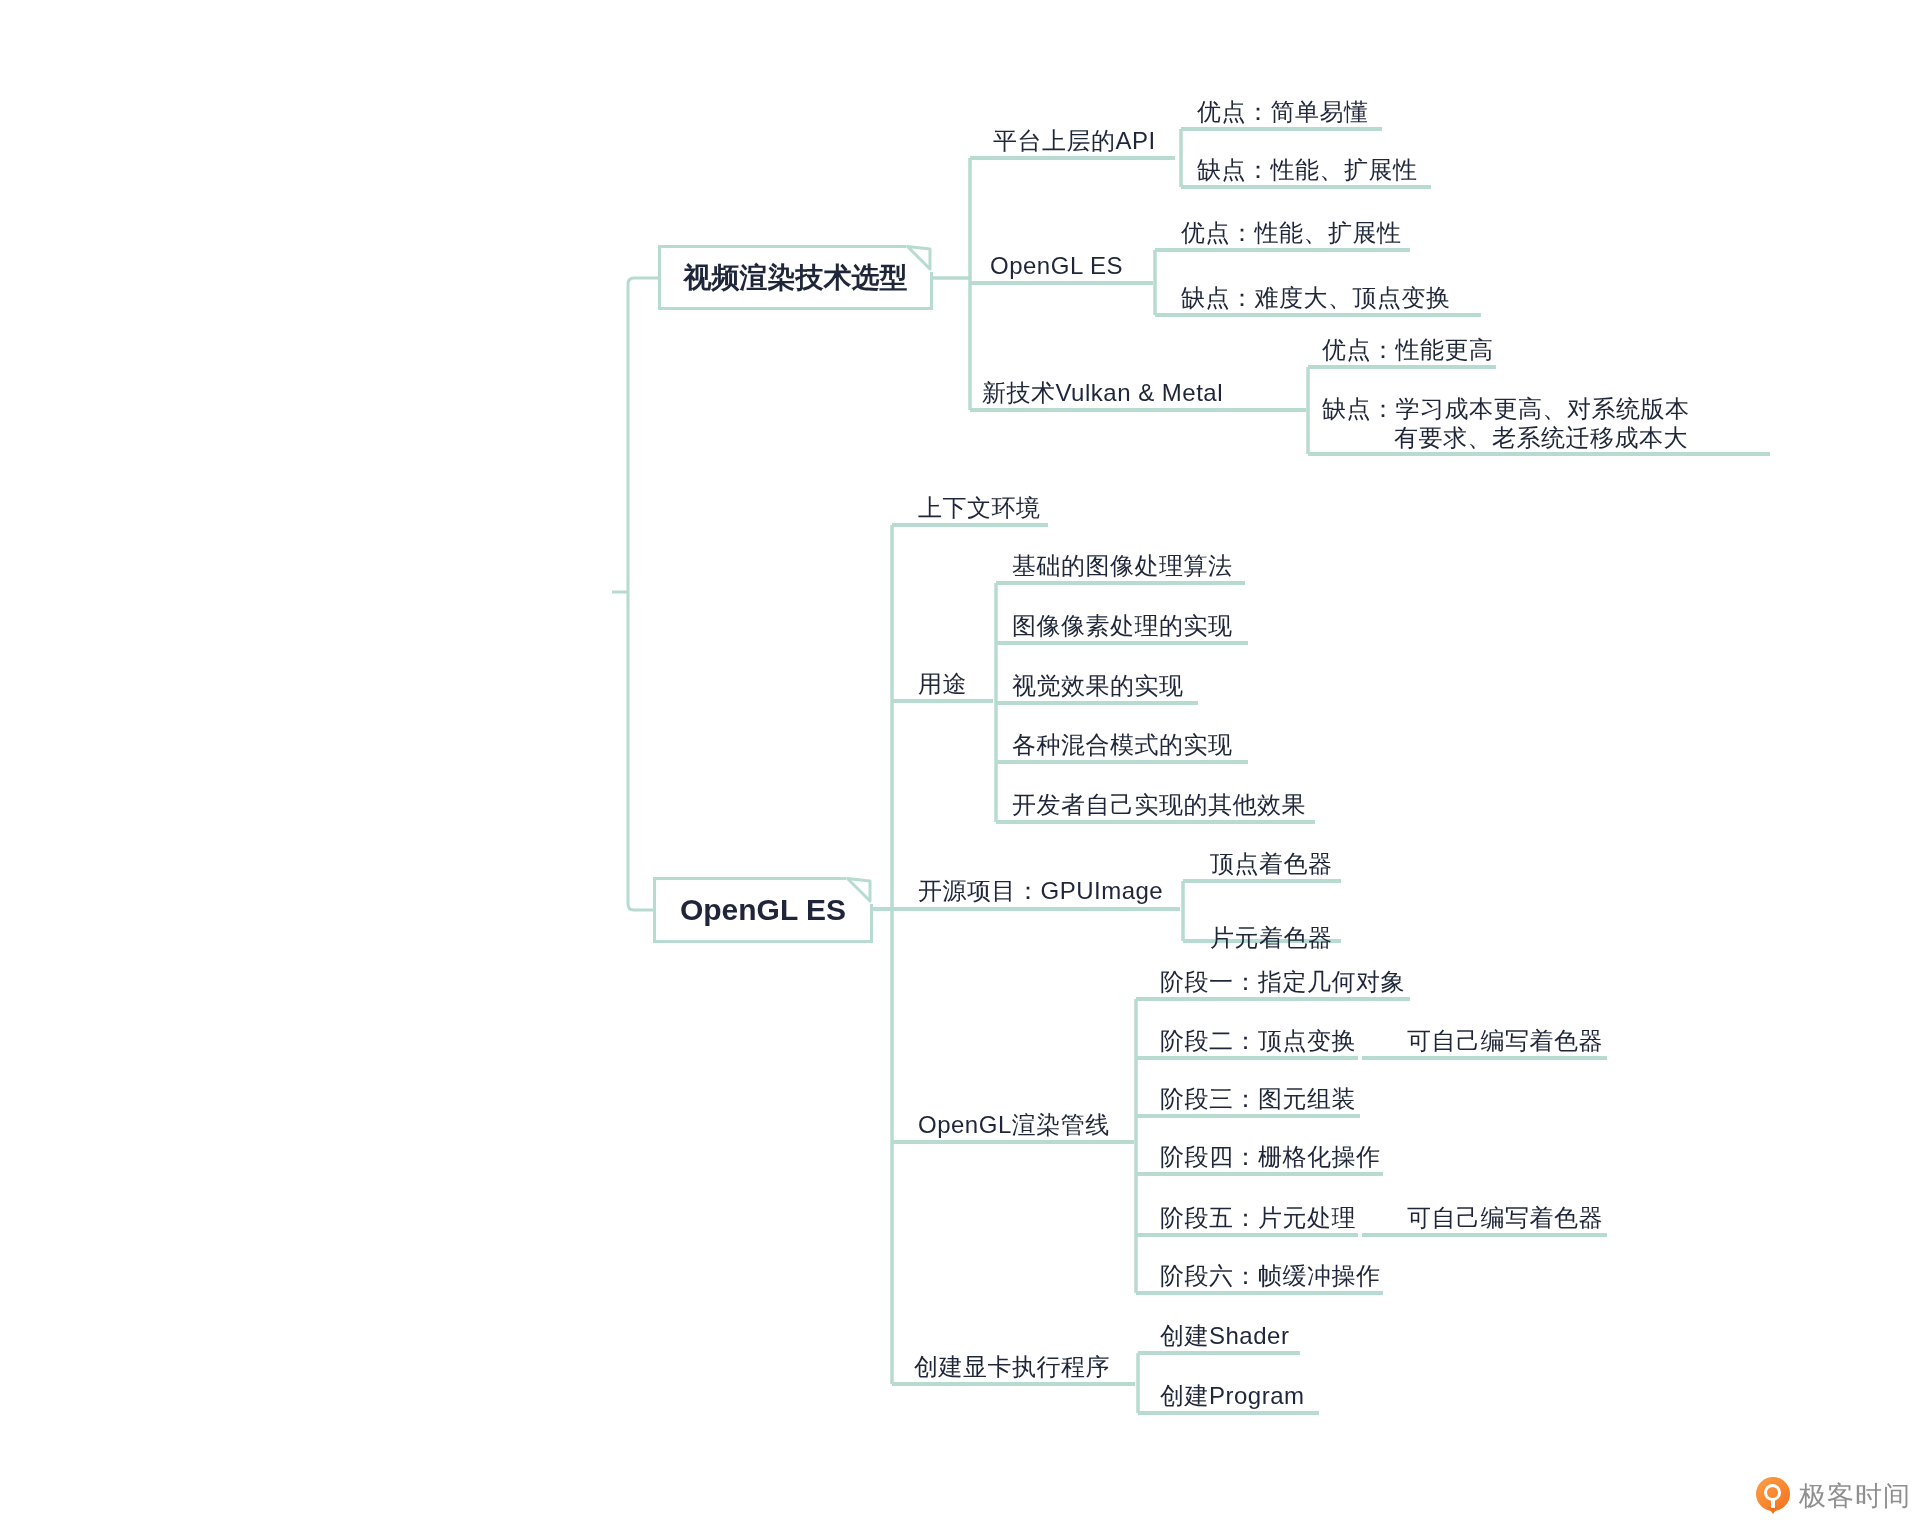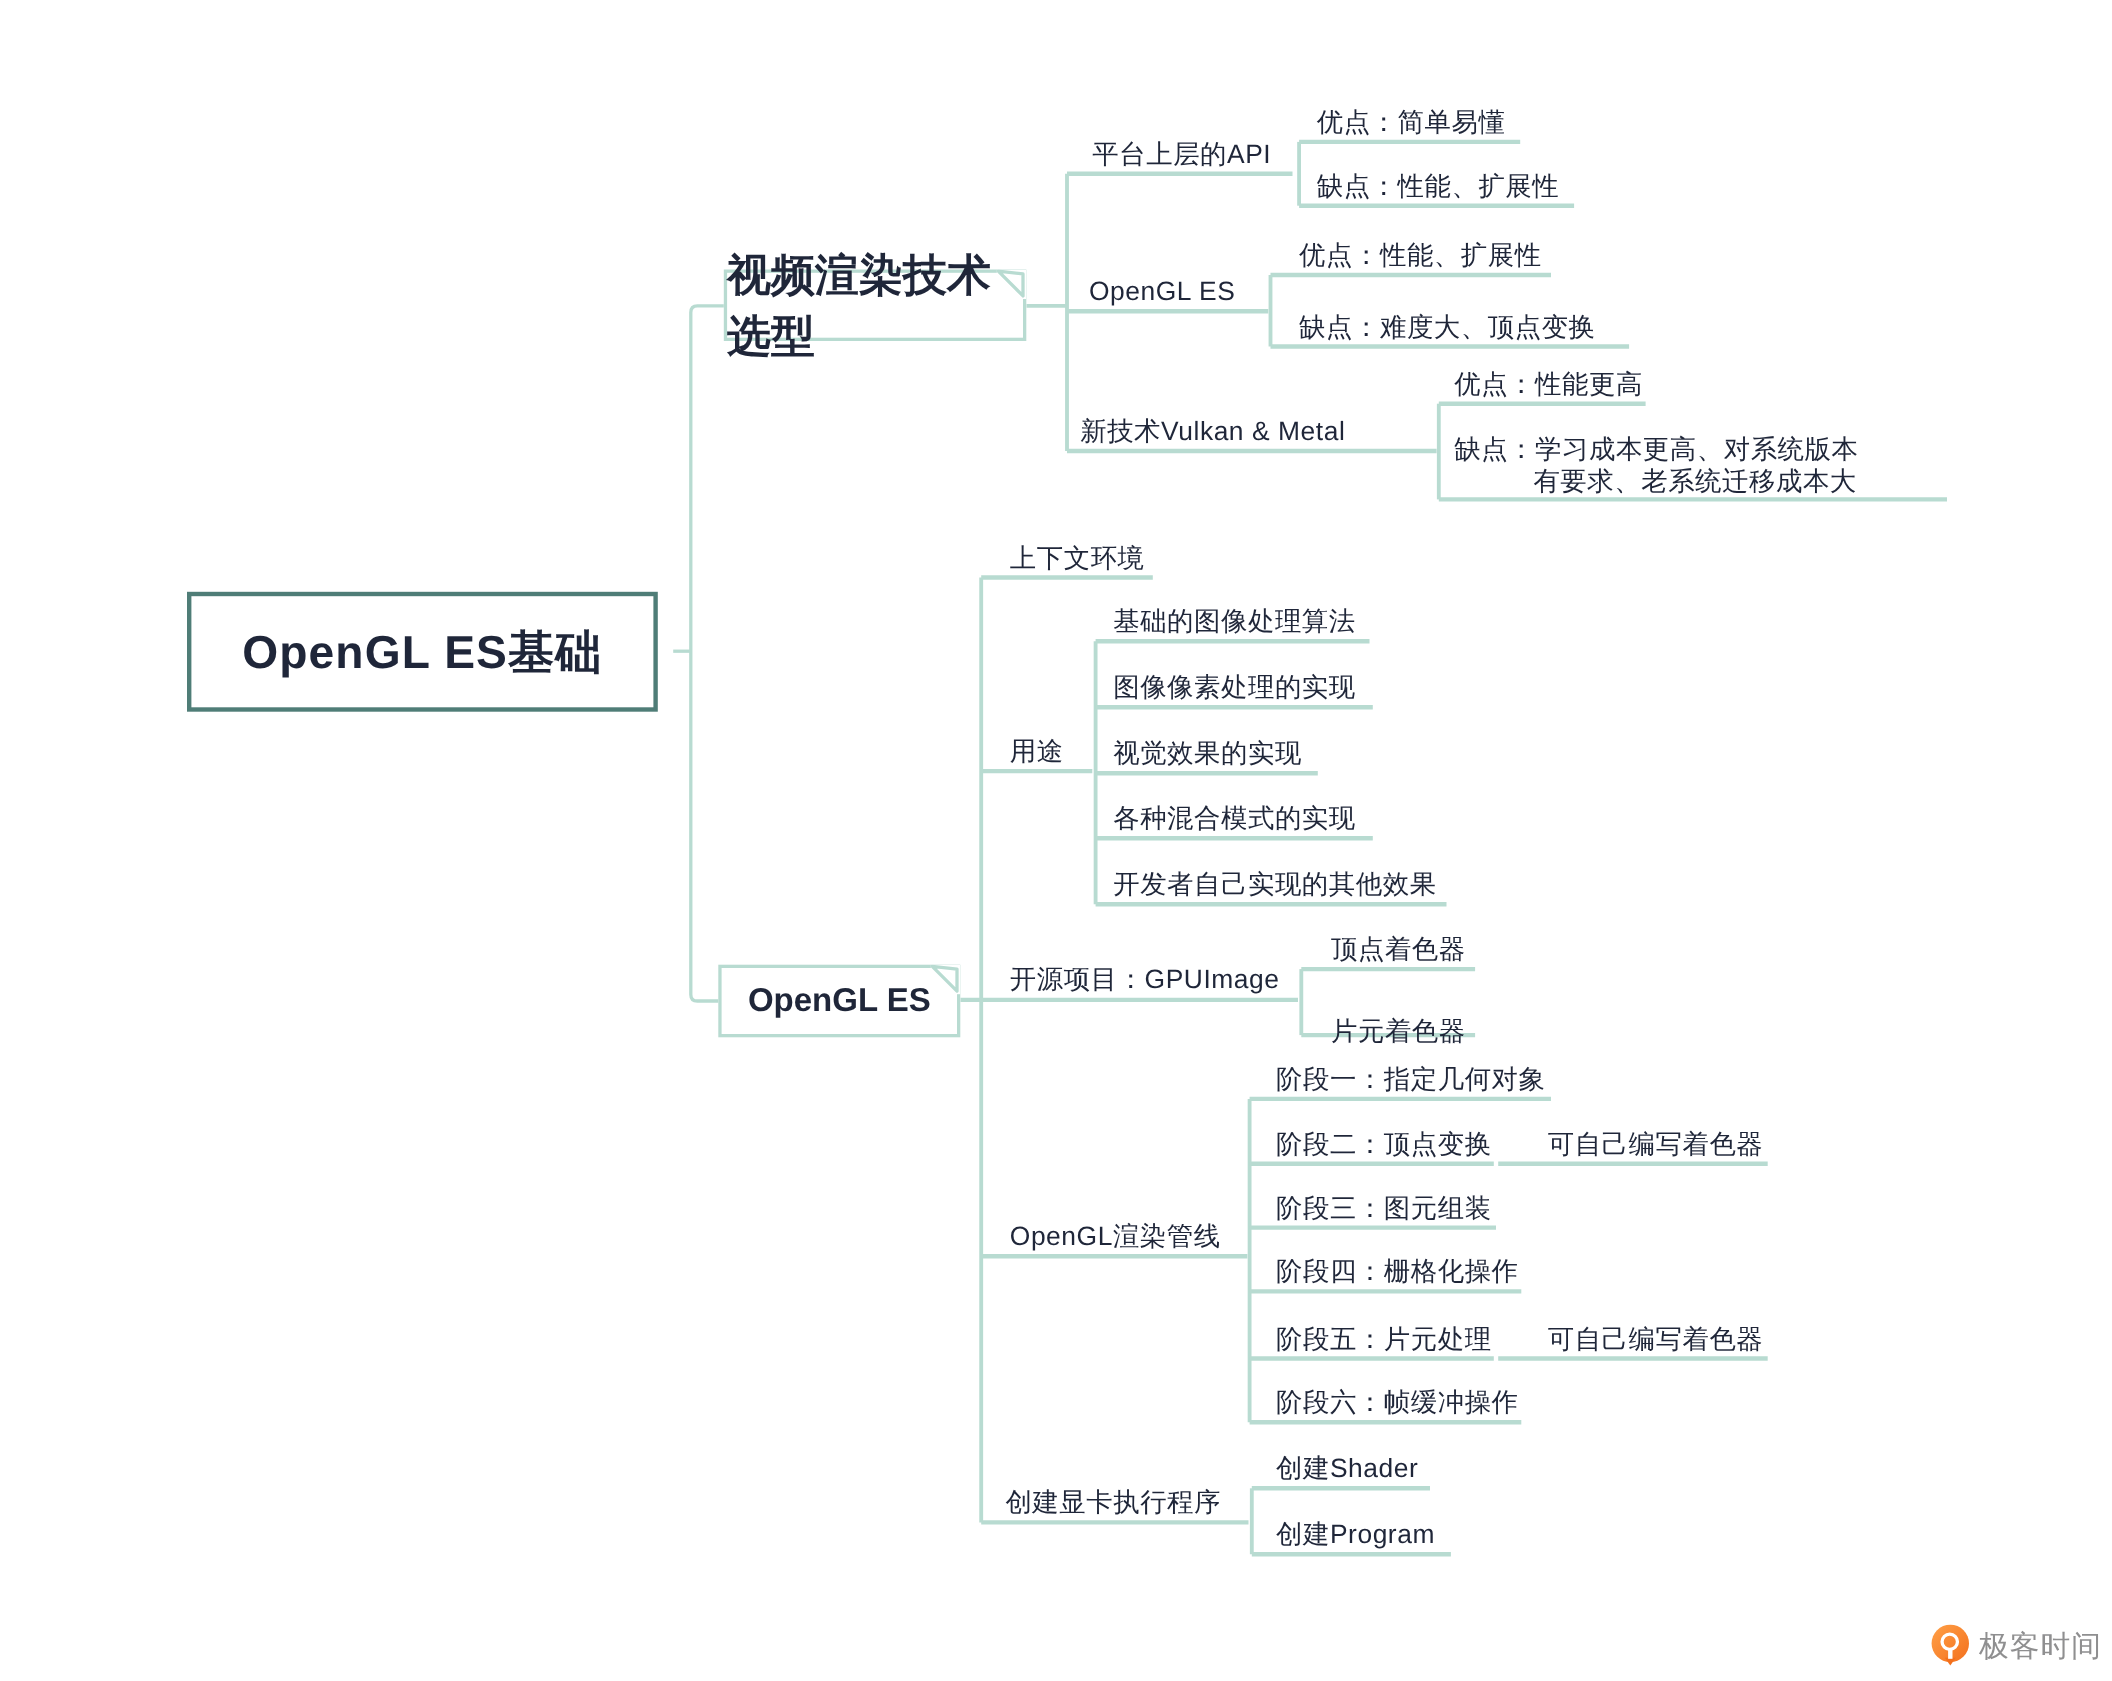--- a/index.html
+++ b/index.html
@@ -149,25 +149,22 @@
       <path d="M1136 1235 H1358" stroke-width="4"></path>
       <path d="M1362 1235 H1607" stroke-width="4"></path>
       <path d="M1136 1293 H1383" stroke-width="4"></path>
       <path d="M892 1384 H1135" stroke-width="4"></path>
       <path d="M1138 1353 V1413" stroke-width="3.5"></path>
       <path d="M1138 1353 H1300" stroke-width="4"></path>
       <path d="M1138 1413 H1319" stroke-width="4"></path>
     </g>
   </svg>
 
-  <div class="root-box">
-    <span>OpenGL ES基础</span>
-  </div>
-
-  <div class="topic-box" style="left:658px;top:245px;width:275px;height:65px;font-size:40px;justify-content:center;">
+
+  <div class="topic-box" style="left:658px;top:245px;width:275px;height:65px;font-size:28px;justify-content:center;">
     <span>视频渲染技术选型</span>
     <svg class="fold" width="27" height="27" viewBox="0 0 27 27">
       <rect width="27" height="27" fill="#ffffff"></rect>
       <path d="M1.5 1.5 L24 24 L24 4 Z" fill="#ffffff" stroke="#b8dbd1" stroke-width="3" stroke-linejoin="round"></path>
     </svg>
   </div>
 
   <div class="topic-box" style="left:653px;top:877px;width:220px;height:66px;font-size:30px;">
     <span>OpenGL ES</span>
     <svg class="fold" width="27" height="27" viewBox="0 0 27 27">

